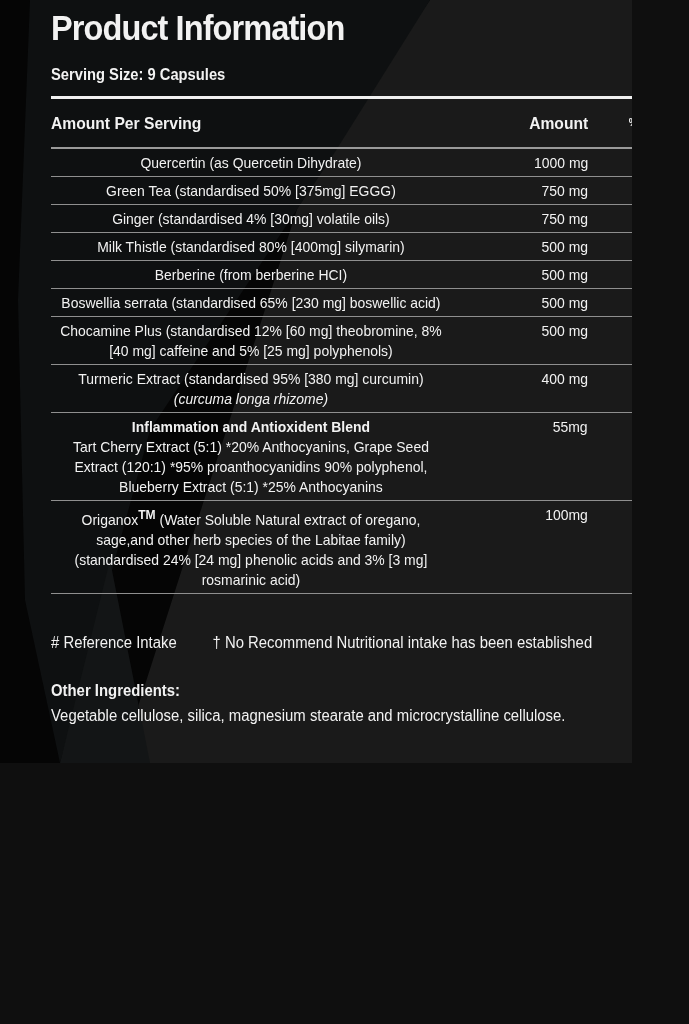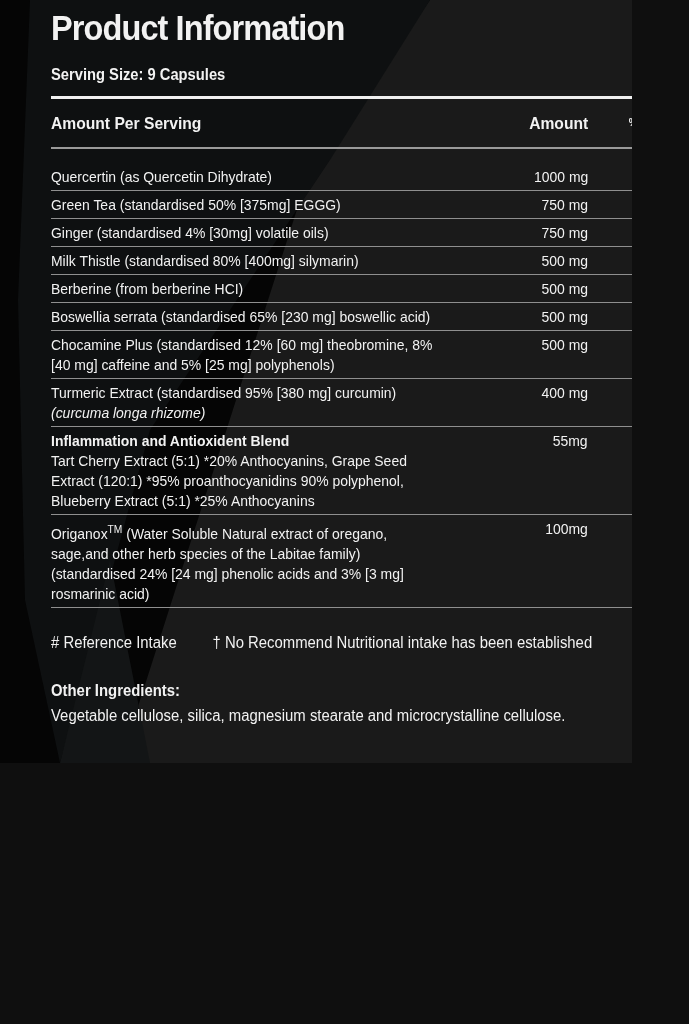--- a/index.html
+++ b/index.html
@@ -100,22 +100,23 @@
       white-space: nowrap;
     }
     .rule-head {
       position: absolute;
       left: 0; top: 147px;
       width: 608px; height: 2px;
       background: #9a9a9a;
     }
     .rows {
       position: absolute;
-      left: 0; top: 163px;
-      width: 608px;
+      left: 0; top: 149px;
+      width: 608px;
+      text-align: center;
     }
     .row {
       position: relative;
       border-bottom: 1.5px solid #8f8f8f;
       box-sizing: border-box;
       padding: 4px 0 3px 0;
       font-size: 15px;
       line-height: 20px;
     }
     .row .name {
@@ -131,21 +132,21 @@
       position: absolute;
       right: 71px; top: 4px;
       white-space: nowrap;
       transform: scaleX(0.93);
       transform-origin: right;
     }
     .row .ri {
       position: absolute;
       right: 4px; top: 4px;
     }
-    .row .tm { font-size: 11px; vertical-align: 6px; }
+    .row .tm { font-size: 13px; vertical-align: 6px; font-weight: bold; }
     .footnotes {
       position: absolute;
       left: 0; top: 634px;
       width: 608px;
       font-size: 16px;
       white-space: nowrap;
       transform: scaleX(0.93);
       transform-origin: left;
     }
     .footnotes .fn-ref { display: inline-block; }

